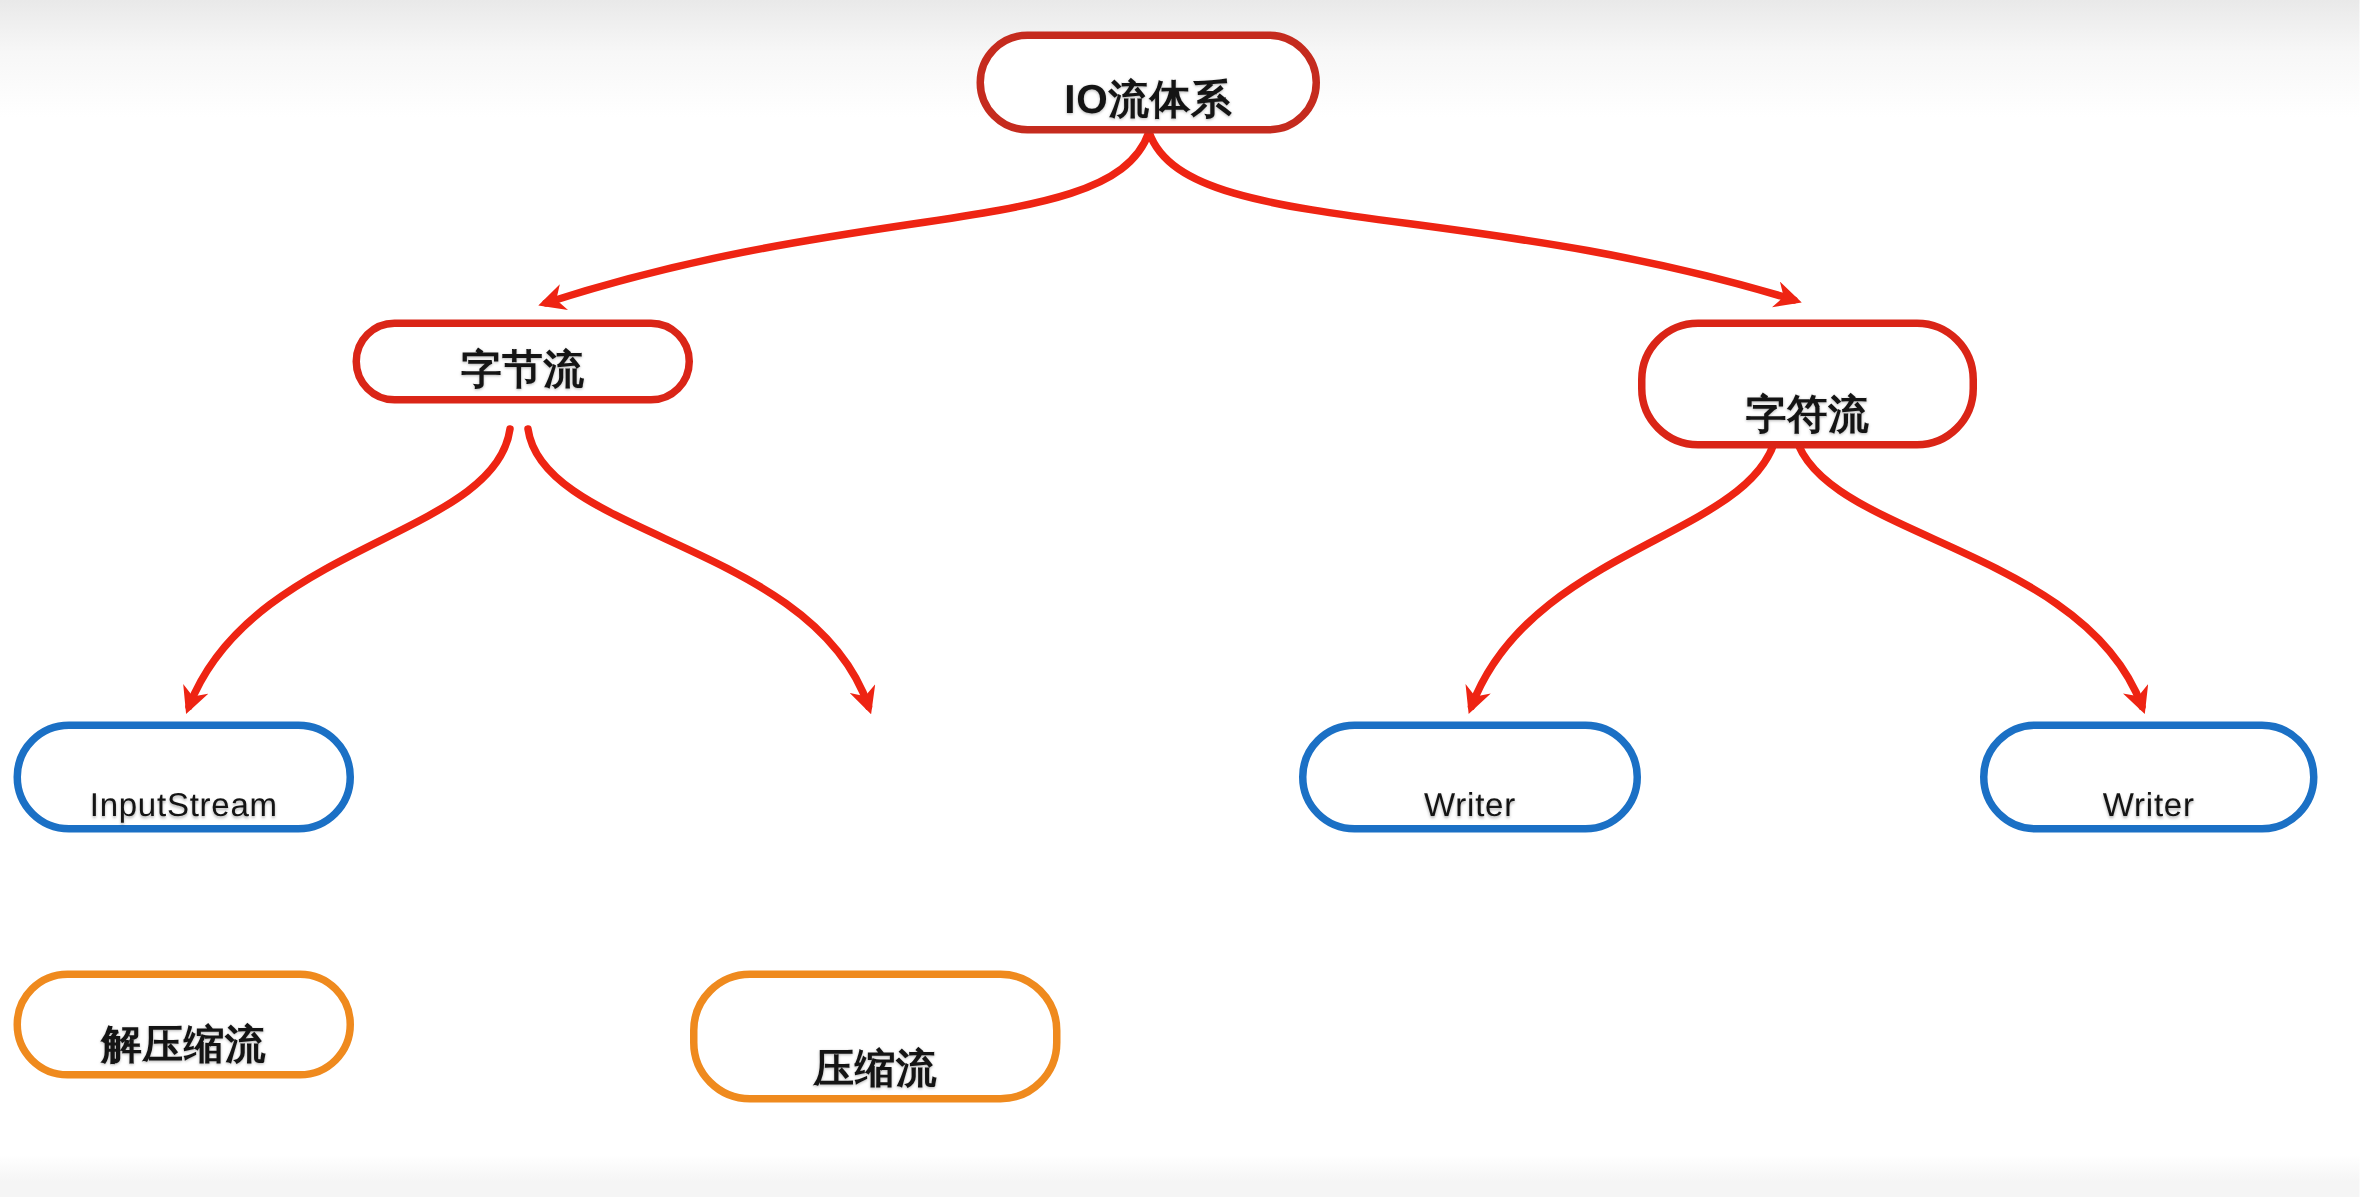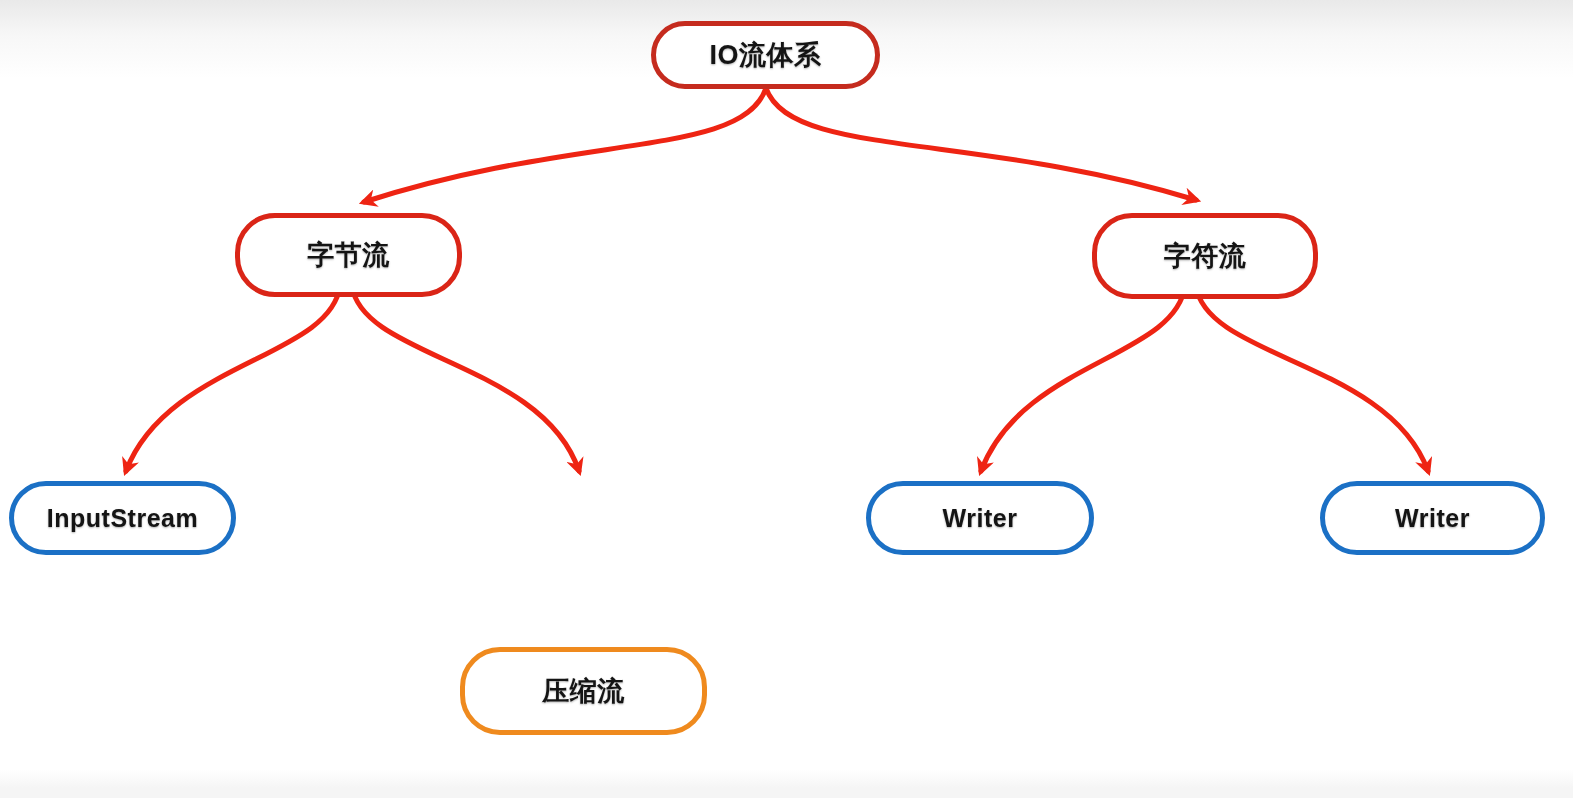--- a/index.html
+++ b/index.html
@@ -33,38 +33,38 @@
     stroke-width: 5;
     stroke-linecap: round;
   }
   .node {
     position: absolute;
     box-sizing: border-box;
     background: var(--node-fill, #ffffff);
     border: 5px solid #888;
     border-radius: 40px;
     display: flex;
-    align-items: center;
+    align-items: flex-end;
     justify-content: center;
   }
   .node-label {
     color: var(--text, #141414);
     font-weight: 600;
     letter-spacing: 0.5px;
     text-shadow: 0 1px 2px rgba(0,0,0,0.30);
     white-space: nowrap;
   }
   .node.root   { border-color: var(--root-border, #c52b1e); }
   .node.branch { border-color: var(--branch-border, #da2517); }
   .node.leaf   { border-color: var(--leaf-border, #1b70c5); }
   .node.extra  { border-color: var(--extra-border, #ef8a1e); }
   .node.root .node-label,
   .node.branch .node-label,
   .node.extra .node-label { font-size: 27px; }
-  .node.leaf .node-label  { font-size: 25px; font-weight: 700; }
+  .node.leaf .node-label  { font-size: 22px; font-weight: 400; }
 </style>
 </head>
 <body>
 
 <div class="canvas">
 
   <svg class="edges" viewBox="0 0 1573 798" xmlns="http://www.w3.org/2000/svg">
     <defs>
       <marker id="arrowhead" viewBox="0 0 10 10" refX="7" refY="5" markerWidth="3.6" markerHeight="3.6" orient="auto">
         <path d="M 0 0 L 10 5 L 0 10 L 3 5 z" fill="#ee2413"></path>
@@ -75,39 +75,42 @@
     <path class="edge" marker-end="url(#arrowhead)" d="M 340 286 C 330 358, 168 362, 126 471"></path>
     <path class="edge" marker-end="url(#arrowhead)" d="M 352 286 C 362 358, 542 362, 579 471"></path>
     <path class="edge" marker-end="url(#arrowhead)" d="M 1185 286 C 1175 358, 1022 362, 981 471"></path>
     <path class="edge" marker-end="url(#arrowhead)" d="M 1196 286 C 1206 358, 1388 362, 1428 471"></path>
   </svg>
 
   <div class="node root" style="left:651px; top:21px; width:229px; height:68px;">
     <span class="node-label">IO流体系</span>
   </div>
 
-  <div class="node branch" style="left:235px; top:213px; width:227px; height:84px;">
+  <div class="node branch" style="left:235px; top:213px; width:227px; height:56px;">
     <span class="node-label">字节流</span>
   </div>
 
   <div class="node branch" style="left:1092px; top:213px; width:226px; height:86px;">
     <span class="node-label">字符流</span>
   </div>
 
   <div class="node leaf" style="left:9px; top:481px; width:227px; height:74px;">
     <span class="node-label">InputStream</span>
   </div>
 
 
   <div class="node leaf" style="left:866px; top:481px; width:228px; height:74px;">
     <span class="node-label">Writer</span>
   </div>
 
   <div class="node leaf" style="left:1320px; top:481px; width:225px; height:74px;">
     <span class="node-label">Writer</span>
   </div>
 
+  <div class="node extra" style="left:9px; top:647px; width:227px; height:72px;">
+    <span class="node-label">解压缩流</span>
+  </div>
 
   <div class="node extra" style="left:460px; top:647px; width:247px; height:88px;">
     <span class="node-label">压缩流</span>
   </div>
 
 </div>
 
 </body></html>

